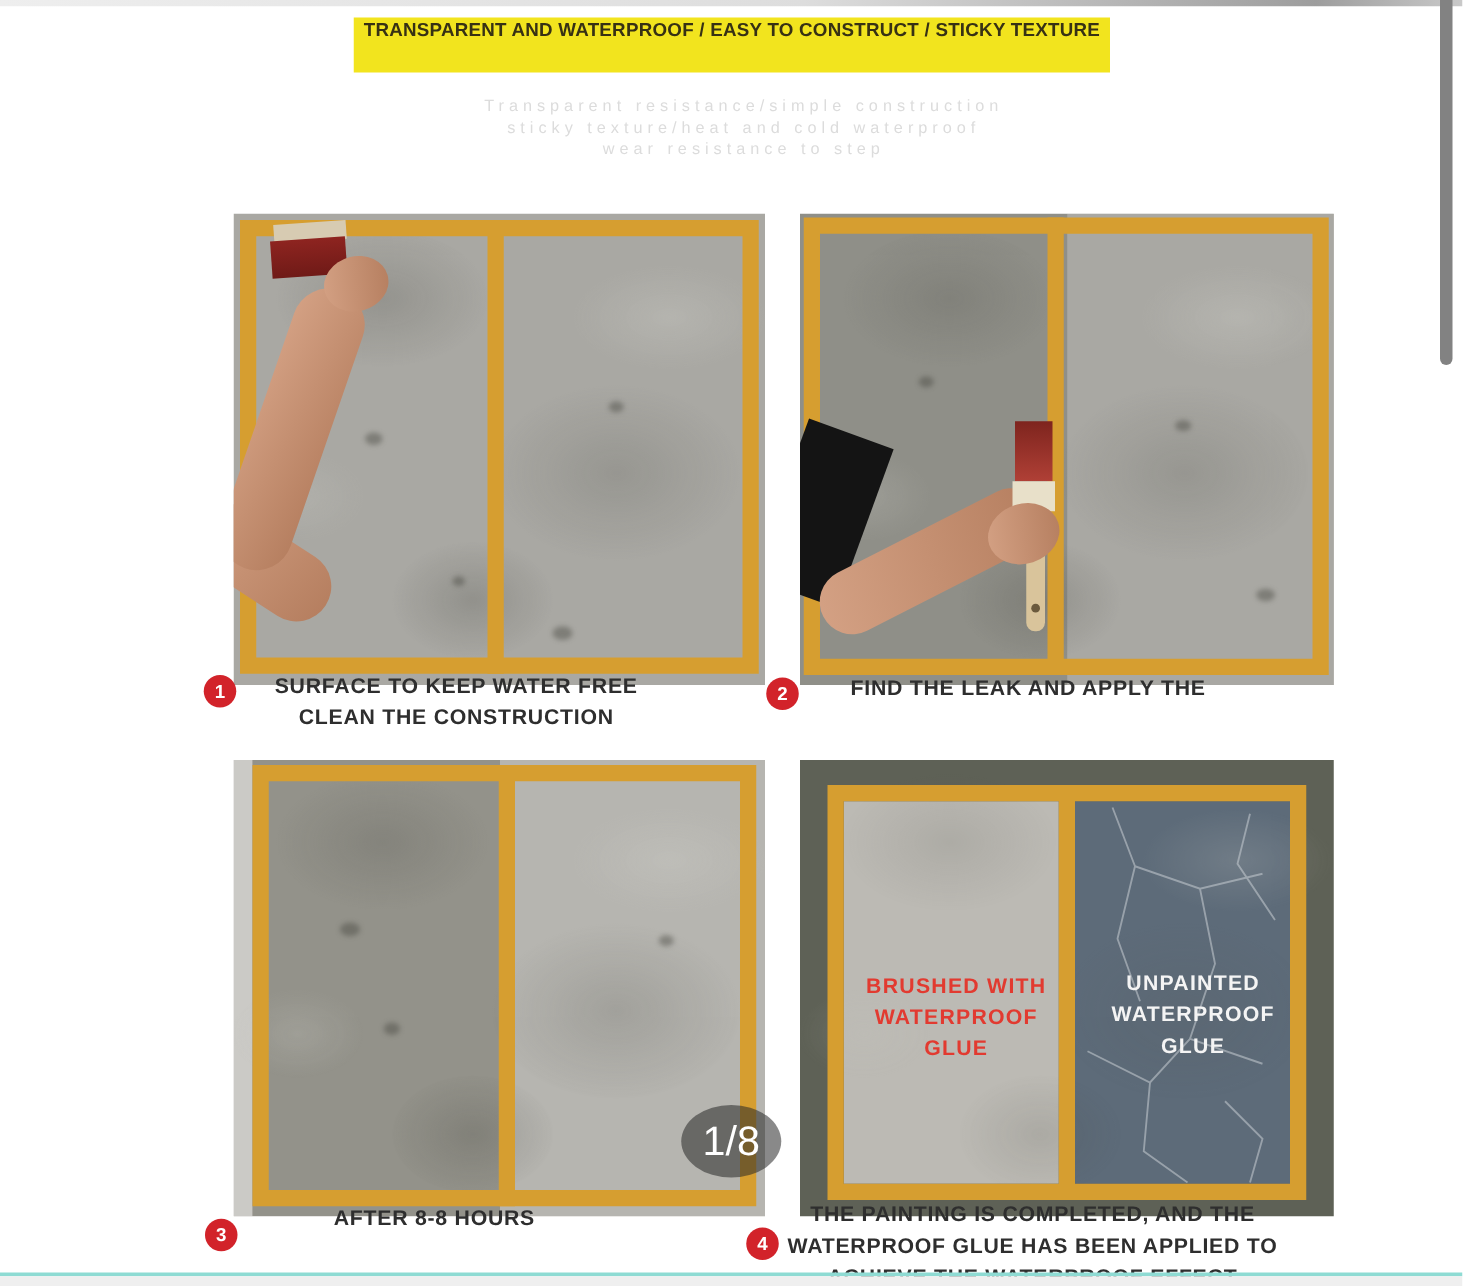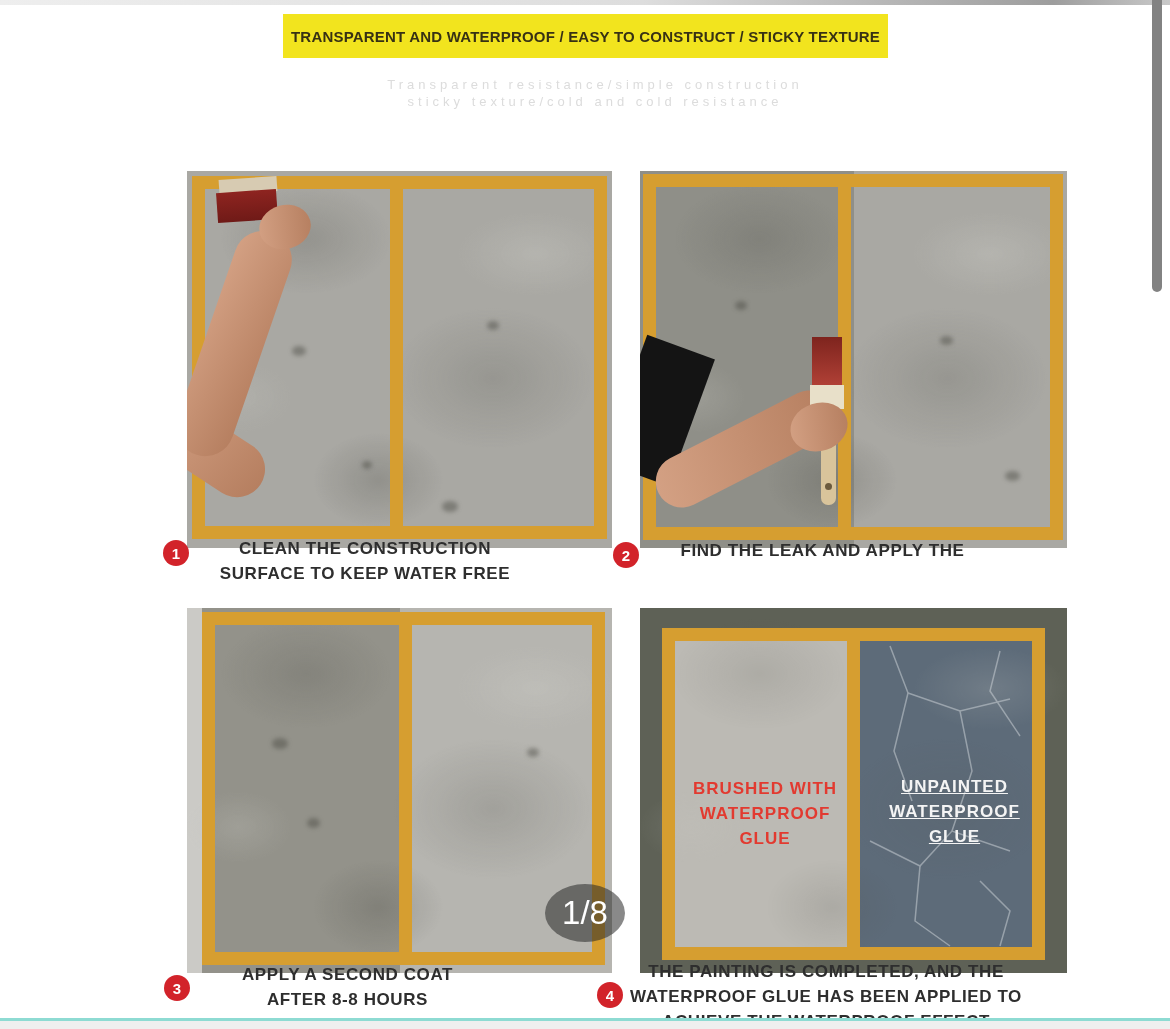--- a/index.html
+++ b/index.html
@@ -9,21 +9,21 @@
   }
   .abs{position:absolute;}
 
   
   .top-strip{left:0;top:0;width:1170px;height:5px;
     background:linear-gradient(to right,#eeeeee,#dddddd 55%,#9d9d9d 90%,#c9c9c9);}
 
   
   .banner{left:283px;top:14px;width:605px;height:44px;background:var(--banner-bg,#f2e41e);
     color:var(--banner-text,#373114);font-weight:bold;font-size:15px;line-height:21px;
-    text-align:center;display:flex;flex-direction:column;justify-content:center;letter-spacing:.2px;}
+    text-align:center;display:flex;flex-direction:row;justify-content:center;letter-spacing:.2px;}
 
   
   .watermark{left:285px;top:76px;width:620px;text-align:center;
     color:var(--watermark-gray,#dcdcdc);font-size:13px;line-height:17px;letter-spacing:4px;}
 
   
   .photo{position:absolute;overflow:hidden;}
   #photo1{left:147px;top:155px;width:425px;height:377px;background:#a9a8a3;}
   #photo2{left:600px;top:155px;width:427px;height:377px;background:#a9a8a3;}
   #photo3{left:147px;top:592px;width:425px;height:365px;background:#b6b5b0;}
@@ -64,21 +64,21 @@
   #p2-brush-tip{left:172px;top:166px;width:30px;height:48px;background:linear-gradient(#7e241e,#b04036);z-index:4;}
   #p2-brush-bristle{left:170px;top:214px;width:34px;height:24px;background:#e8e0c9;z-index:4;}
   #p2-brush-handle{left:181px;top:236px;width:15px;height:98px;background:#d9c49b;border-radius:7px;z-index:4;}
   #p2-brush-hole{left:185px;top:312px;width:7px;height:7px;border-radius:50%;background:#6b5a3d;z-index:5;}
   #p2-hand{left:150px;top:232px;width:58px;height:48px;border-radius:50%;transform:rotate(-18deg);z-index:5;}
 
   
   .p4label{position:absolute;z-index:5;font-weight:bold;font-size:17px;line-height:25px;
     text-align:center;letter-spacing:1px;}
   #p4-left-label{left:40px;top:168px;width:170px;color:var(--label-red,#e23a30);}
-  #p4-right-label{left:222px;top:166px;width:185px;color:var(--label-white,#f4f4f4);text-decoration:underline;}
+  #p4-right-label{left:222px;top:166px;width:185px;color:var(--label-white,#f4f4f4);}
 
   
   .badge{position:absolute;width:26px;height:26px;border-radius:50%;background:var(--badge-red,#d2232a);
     color:#fff;font-weight:bold;font-size:15px;display:flex;align-items:center;justify-content:center;z-index:6;}
   .cap{position:absolute;color:var(--caption-text,#2e2e2e);font-weight:bold;font-size:17px;
     line-height:25px;text-align:center;letter-spacing:.6px;z-index:6;}
   #cap1{left:190px;top:536px;width:350px;}
   #cap2{left:645px;top:538px;width:355px;}
   #cap3{left:190px;top:962px;width:315px;}
   #cap4{left:622px;top:959px;width:408px;line-height:25px;}
@@ -106,21 +106,22 @@
 <body>
 
 <div class="abs top-strip"></div>
 
 <div class="abs banner">
   <div>TRANSPARENT AND WATERPROOF / EASY TO CONSTRUCT / STICKY TEXTURE</div>
 </div>
 
 <div class="abs watermark">
   <div>Transparent resistance/simple construction</div>
-  <div>sticky texture/cold and cold resistance</div>
+  <div>sticky texture/heat and cold waterproof</div>
+  <div>wear resistance to step</div>
 </div>
 
 <figure class="photo" id="photo1">
   <div class="tex"></div>
   <div class="spot" style="left:105px;top:175px;width:14px;height:10px;"></div>
   <div class="spot" style="left:255px;top:330px;width:16px;height:11px;"></div>
   <div class="spot" style="left:300px;top:150px;width:12px;height:9px;"></div>
   <div class="spot" style="left:175px;top:290px;width:10px;height:8px;"></div>
   <div class="frame"></div>
   <div class="divider"></div>
@@ -185,32 +186,31 @@
   </div>
   <div class="p4label" id="p4-right-label">
     <div>UNPAINTED</div>
     <div>WATERPROOF</div>
     <div>GLUE</div>
   </div>
 </figure>
 
 <div class="badge" id="badge1">1</div>
 <div class="cap" id="cap1">
+  <div>SURFACE TO KEEP WATER FREE</div>
   <div>CLEAN THE CONSTRUCTION</div>
-  <div>SURFACE TO KEEP WATER FREE</div>
 </div>
 
 <div class="badge" id="badge2">2</div>
 <div class="cap" id="cap2">
   <div>FIND THE LEAK AND APPLY THE</div>
 </div>
 
 <div class="badge" id="badge3">3</div>
 <div class="cap" id="cap3">
-  <div>APPLY A SECOND COAT</div>
   <div>AFTER 8-8 HOURS</div>
 </div>
 
 <div class="badge" id="badge4">4</div>
 <div class="cap" id="cap4">
   <div>THE PAINTING IS COMPLETED, AND THE</div>
   <div>WATERPROOF GLUE HAS BEEN APPLIED TO</div>
   <div>ACHIEVE THE WATERPROOF EFFECT</div>
 </div>
 

